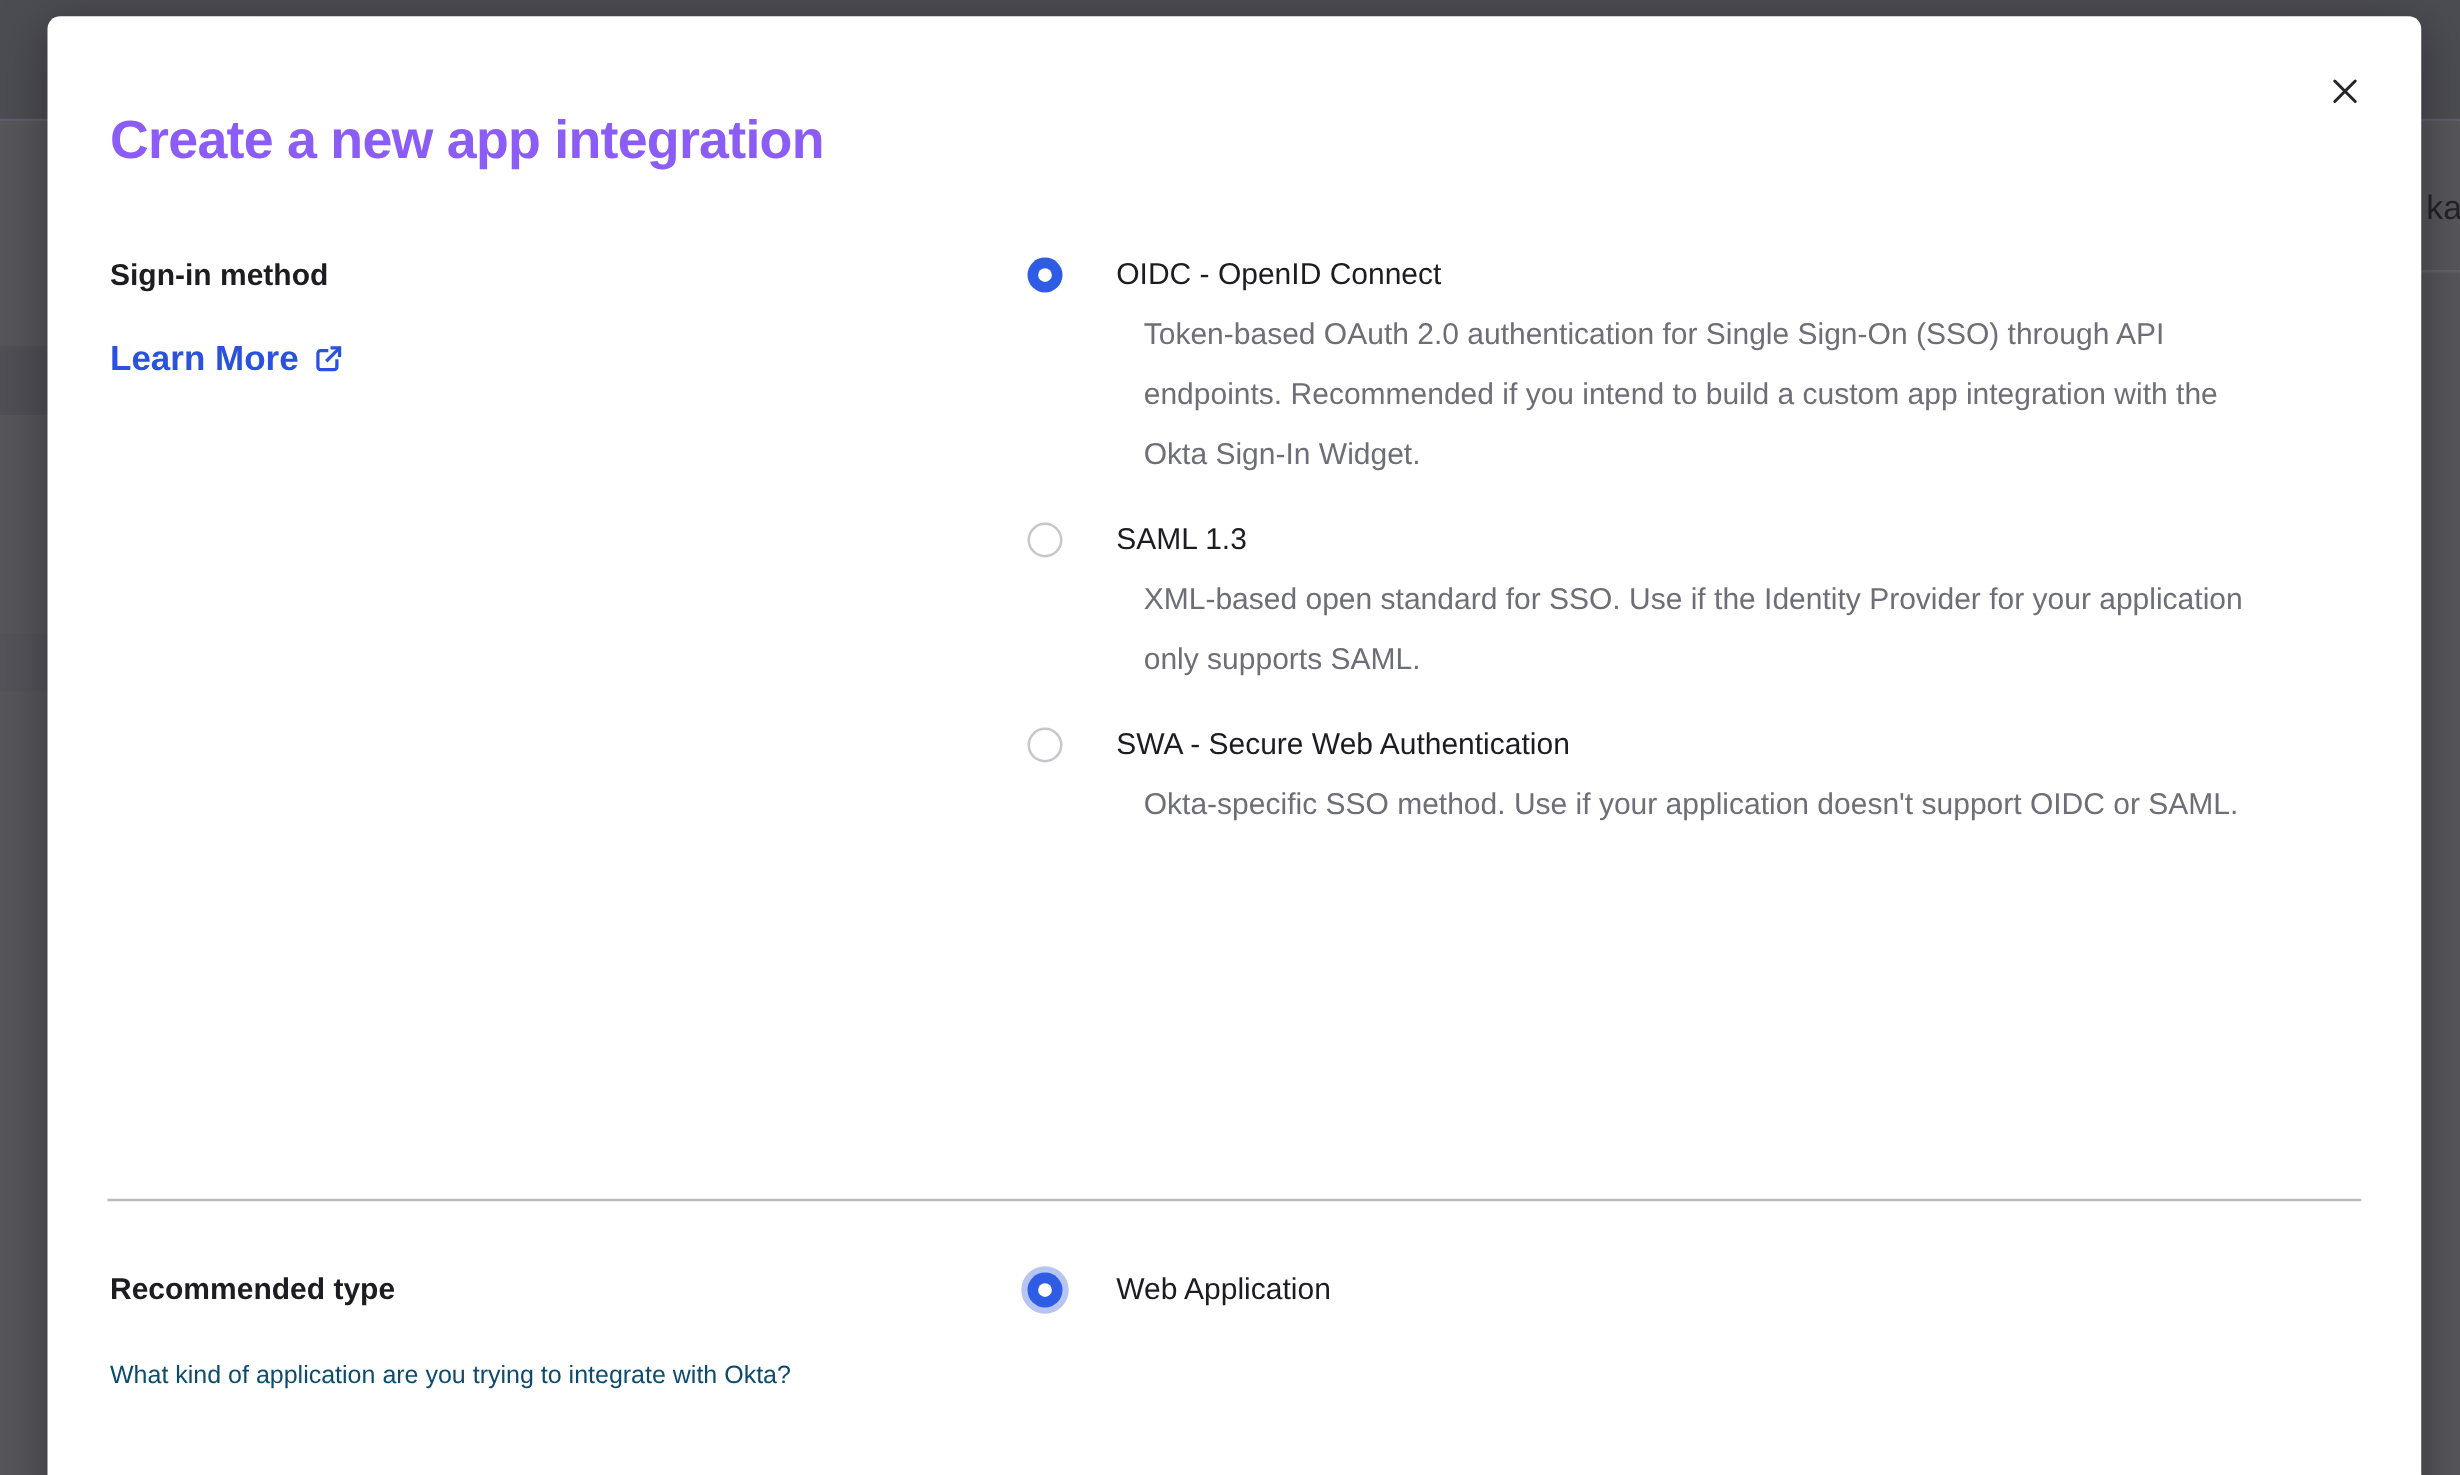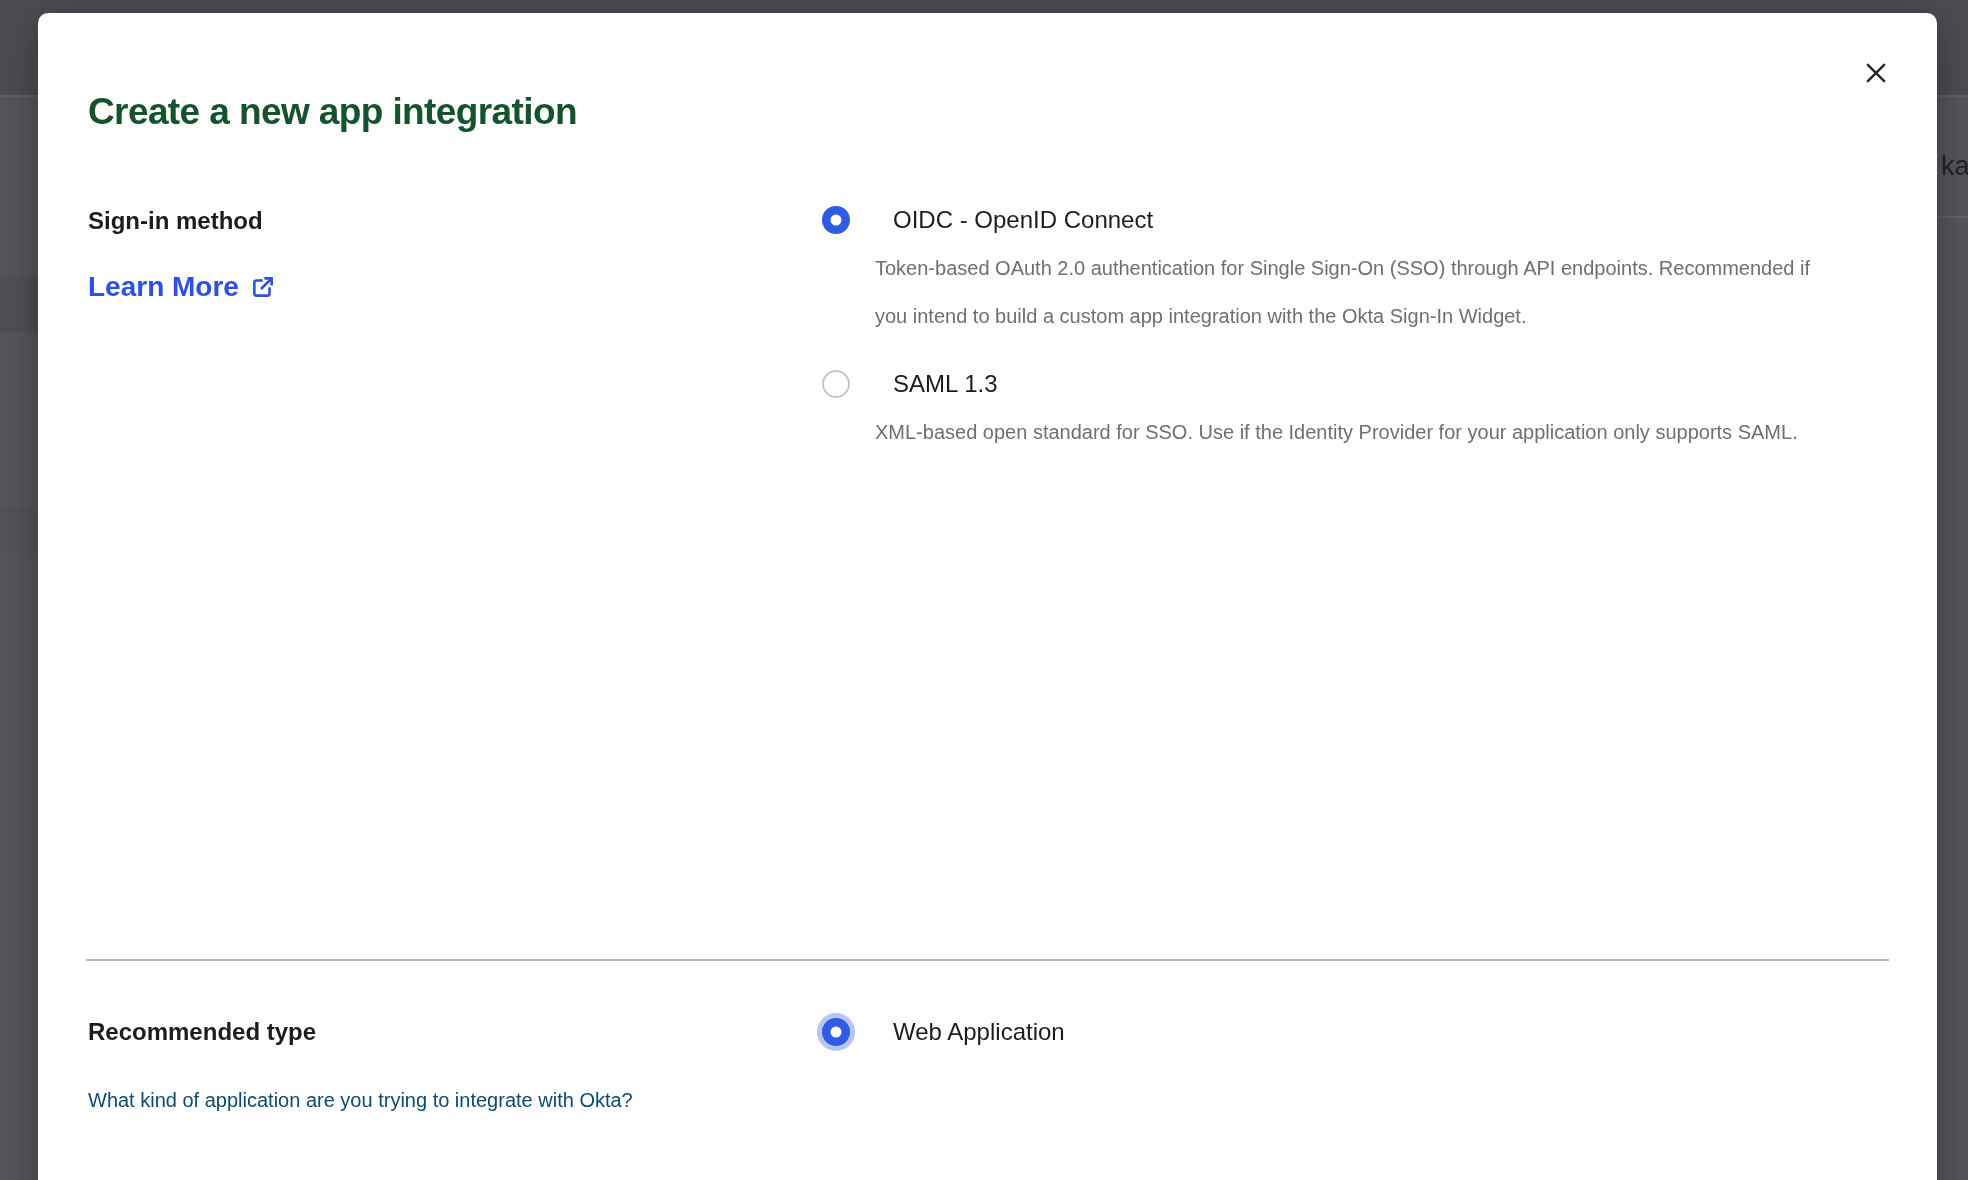--- a/index.html
+++ b/index.html
@@ -11,40 +11,40 @@
   }
   
   .bd-header{position:absolute;left:0;top:0;width:1968px;height:95px;background:#4c4c53;border-bottom:2px solid #5f5f6b;}
   .bd-band-a{position:absolute;left:0;top:277px;width:38px;height:55px;background:#4f4f55;}
   .bd-band-b{position:absolute;left:0;top:507px;width:38px;height:46px;background:#535359;}
   .bd-right-line{position:absolute;left:1937px;top:216px;width:31px;height:2px;background:#61616b;}
   .bd-right-text{position:absolute;left:1941px;top:150px;font-size:27px;line-height:32px;color:#232328;white-space:nowrap;}
   
   .modal{position:absolute;left:38px;top:13px;width:1899px;height:1200px;background:#ffffff;border-radius:10px;box-shadow:0 8px 40px rgba(0,0,0,.35);}
   .close-btn{position:absolute;left:1816px;top:38px;width:44px;height:44px;display:flex;align-items:center;justify-content:center;cursor:pointer;color:#26262a;background:none;border:none;padding:0;}
-  .modal-title{position:absolute;left:50px;top:75px;font-size:37px;line-height:48px;font-weight:700;letter-spacing:-0.6px;color:#14532d;white-space:nowrap;}
+  .modal-title{position:absolute;left:50px;top:75px;font-size:43px;line-height:48px;font-weight:700;letter-spacing:-0.6px;color:#8b5cf6;white-space:nowrap;}
   .section-label{font-size:24px;font-weight:700;color:#1d1d21;line-height:48px;}
   .lbl-signin{position:absolute;left:50px;top:184px;}
   .lbl-apptype{position:absolute;left:50px;top:995px;}
   .learn-more{position:absolute;left:50px;top:250px;display:flex;align-items:center;gap:11px;color:#2b52de;font-size:28px;font-weight:700;line-height:48px;cursor:pointer;text-decoration:none;}
   .question{position:absolute;left:50px;top:1063px;width:660px;font-size:20px;color:#0c4a6e;line-height:48px;}
   .divider{position:absolute;left:48px;top:946px;width:1803px;height:2px;background:#b9b9c1;}
   
   .options{position:absolute;left:784px;display:flex;flex-direction:column;}
   .options-signin{top:183px;}
   .options-apptype{top:995px;}
   .option{display:flex;gap:25px;margin-bottom:20px;cursor:pointer;}
   .radio{flex:none;margin-top:10px;width:28px;height:28px;border-radius:50%;box-sizing:border-box;position:relative;}
   .radio.unselected{background:#ffffff;border:2.5px solid #c6c6cd;}
   .radio.selected{background:#2e5ce4;}
   .radio.selected::after{content:"";position:absolute;left:50%;top:50%;width:11px;height:11px;border-radius:50%;background:#ffffff;transform:translate(-50%,-50%);}
   .radio.focused{box-shadow:0 0 0 5px #b7c5f3;}
   .opt-body{width:955px;}
   .opt-label{font-size:24px;font-weight:500;color:#1d1d21;line-height:48px;margin-left:18px;}
-  .opt-desc{font-size:20px;color:#6e6e78;line-height:48px;}
+  .opt-desc{font-size:24px;color:#6e6e78;line-height:48px;margin-left:40px;}
   svg{display:block;}
 </style>
 </head>
 <body>
 
 <div class="bd-header"></div>
 <div class="bd-band-a"></div>
 <div class="bd-band-b"></div>
 <div class="bd-right-line"></div>
 <div class="bd-right-text">ka</div>
@@ -85,20 +85,27 @@
     </div>
 
     <div class="option">
       <div class="radio unselected"></div>
       <div class="opt-body">
         <div class="opt-label">SAML 1.3</div>
         <div class="opt-desc">XML-based open standard for SSO. Use if the Identity Provider for your application only supports SAML.</div>
       </div>
     </div>
 
+    <div class="option">
+      <div class="radio unselected"></div>
+      <div class="opt-body">
+        <div class="opt-label">SWA - Secure Web Authentication</div>
+        <div class="opt-desc">Okta-specific SSO method. Use if your application doesn't support OIDC or SAML.</div>
+      </div>
+    </div>
 
 
   </div>
 
   <div class="divider"></div>
 
   <div class="section-label lbl-apptype">Recommended type</div>
   <div class="question">What kind of application are you trying to integrate with Okta?</div>
 
   <div class="options options-apptype">

